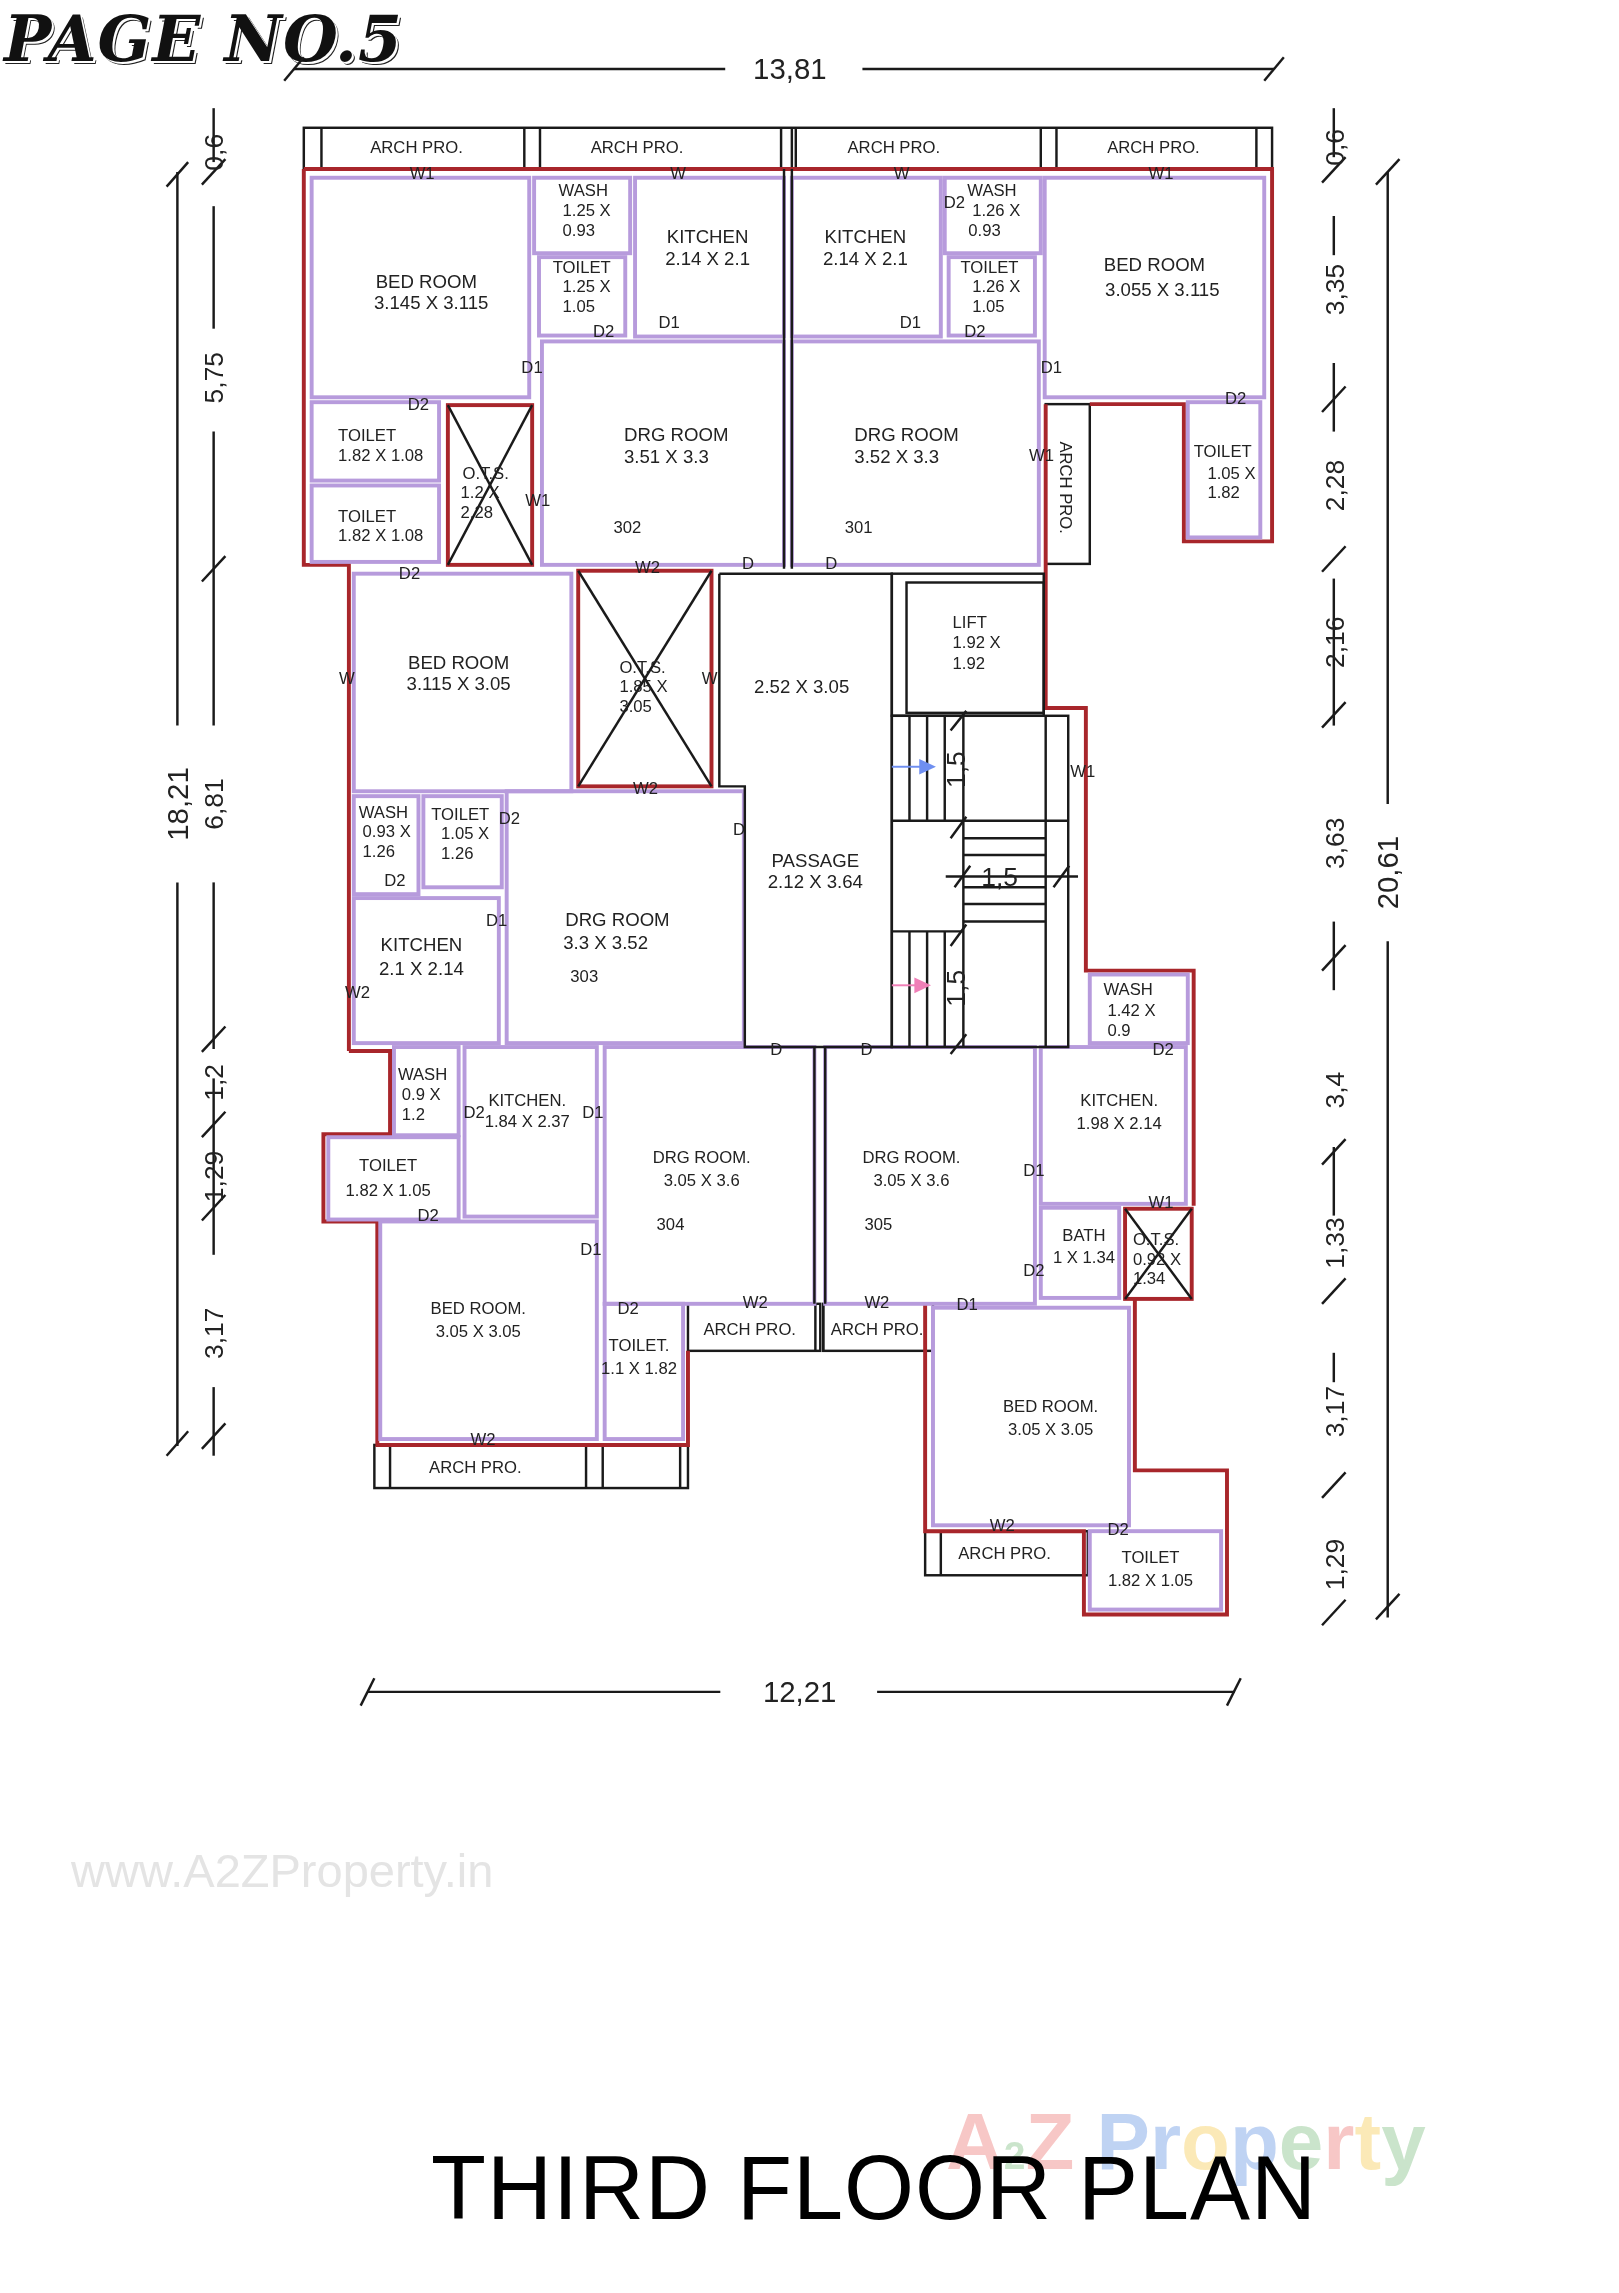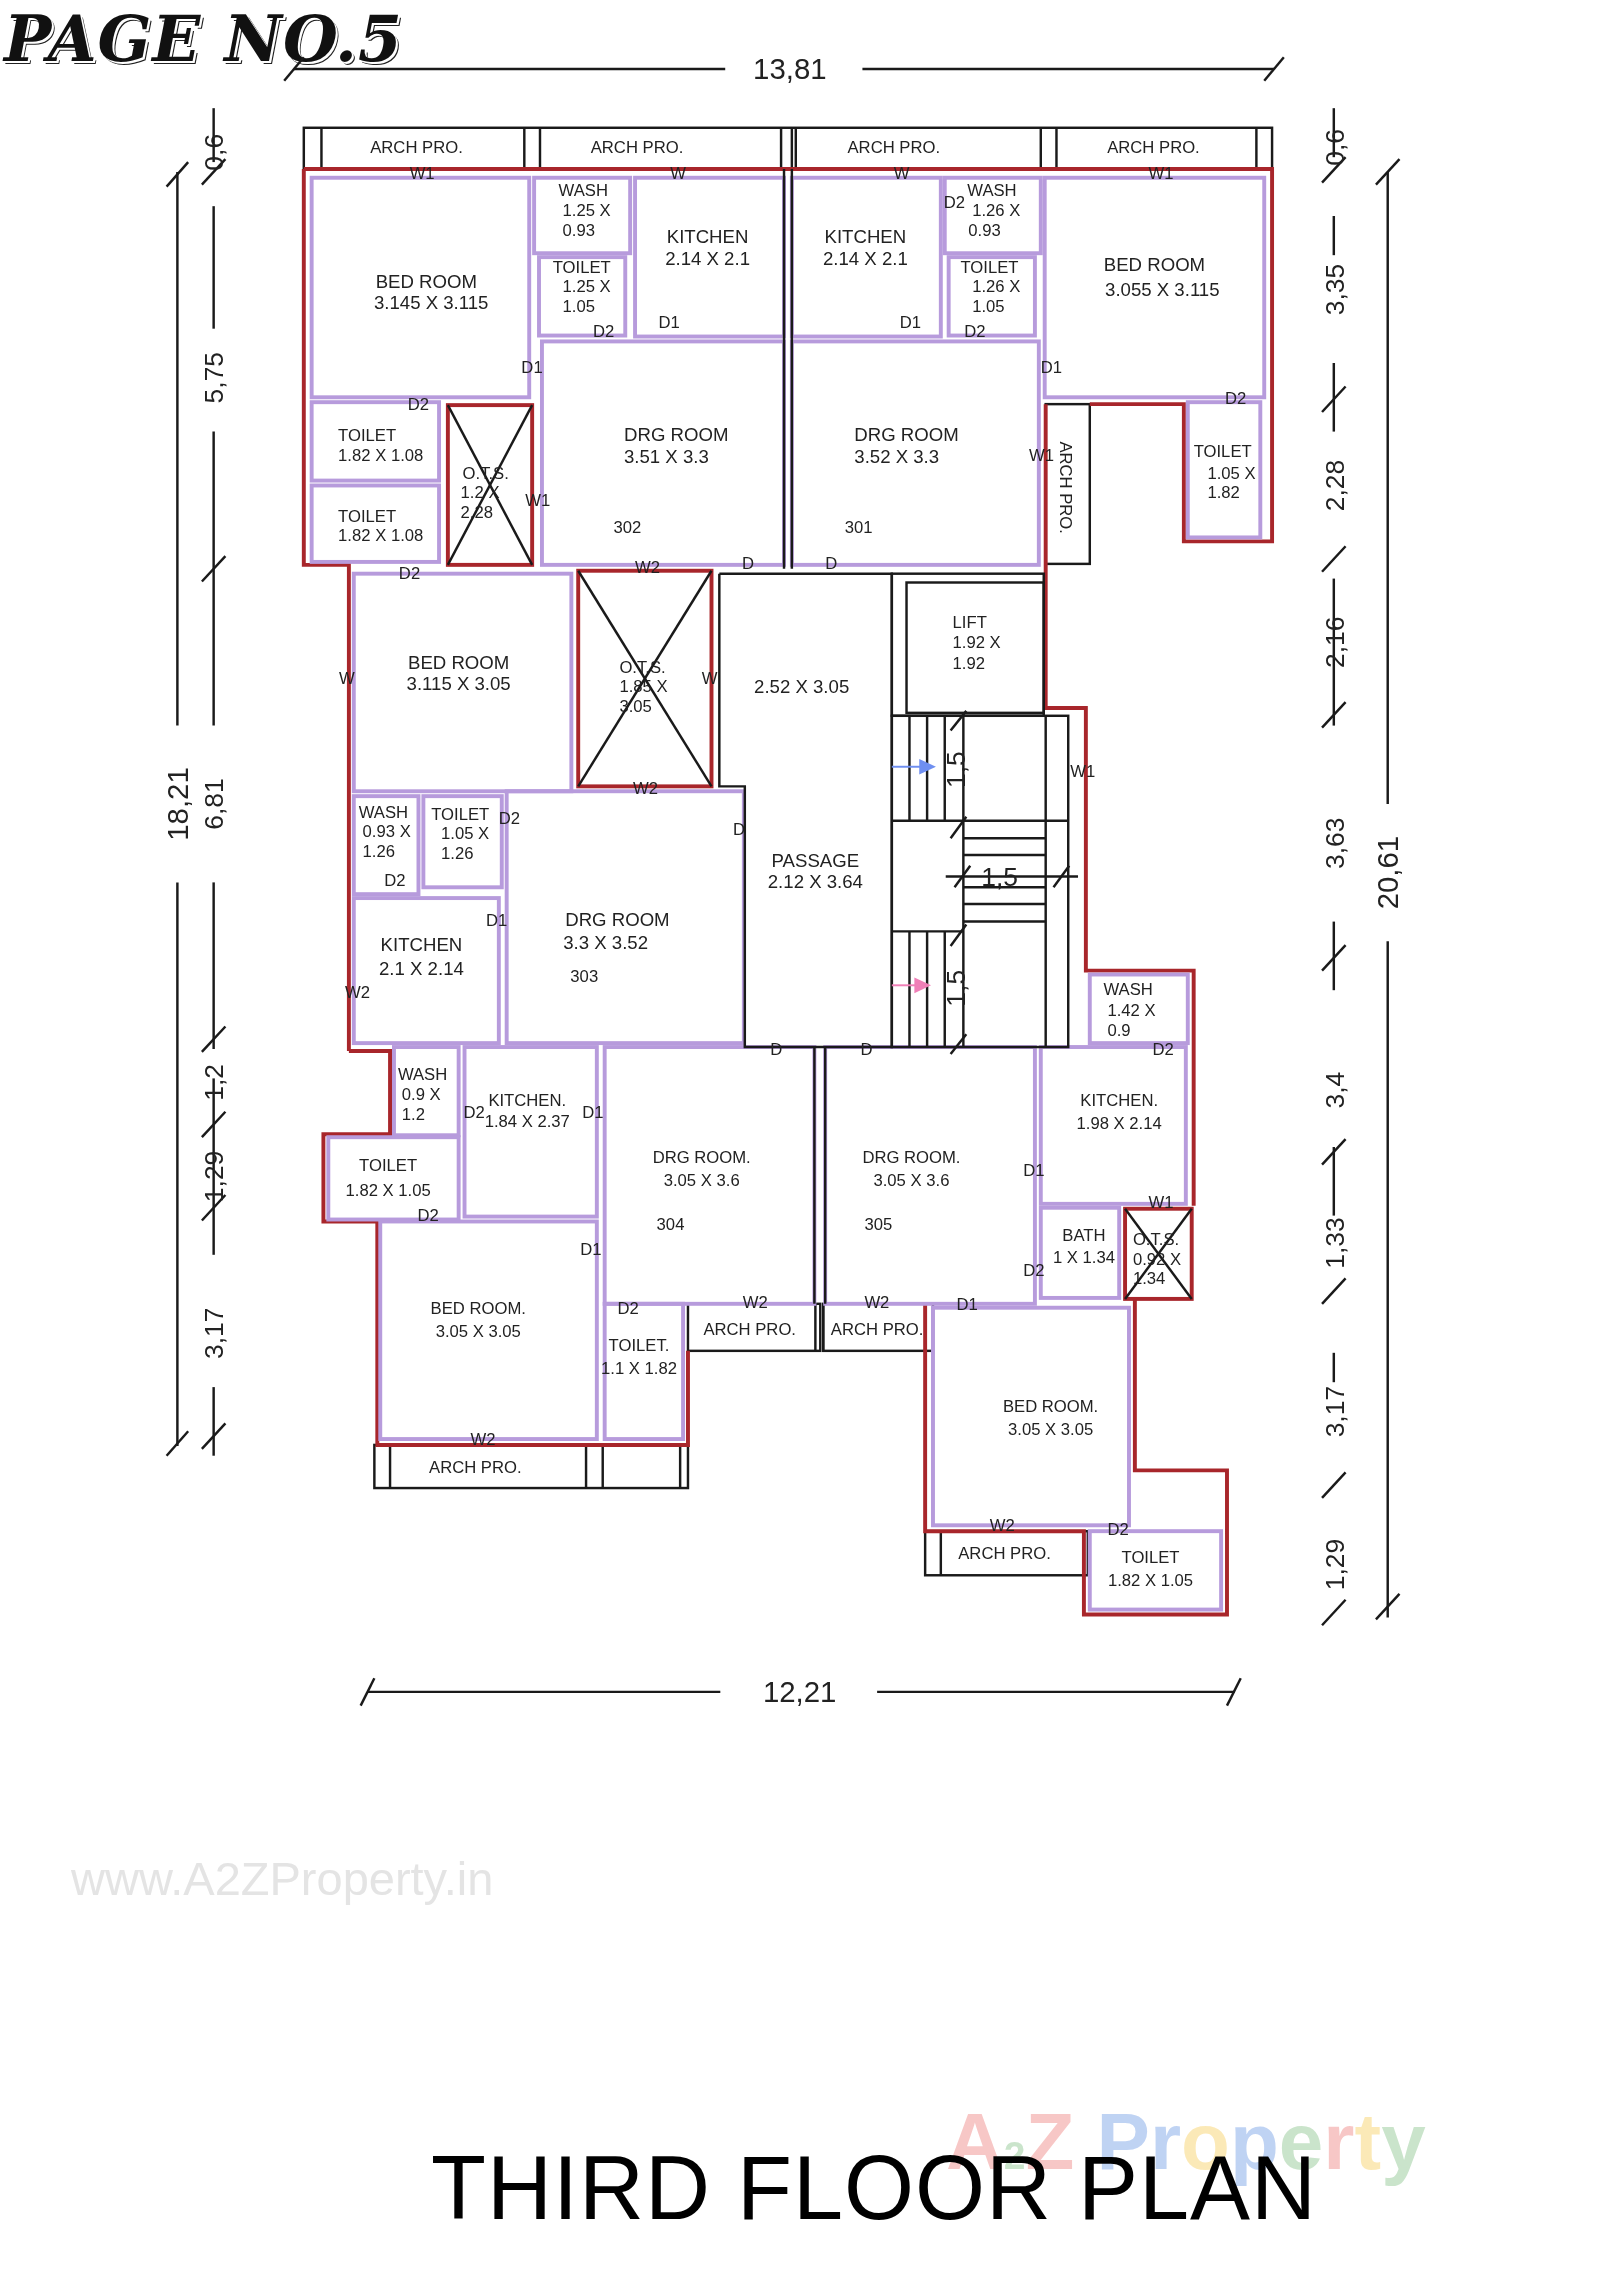--- a/index.html
+++ b/index.html
@@ -1,21 +1,21 @@
 <!DOCTYPE html>
 <html><head>
 <meta charset="utf-8">
 <style>
   html,body{margin:0;padding:0;background:#ffffff;}
   body{width:1619px;height:2294px;position:relative;overflow:hidden;font-family:"Liberation Sans",sans-serif;}
   #plan{position:absolute;left:0;top:0;width:1619px;height:2294px;}
   .page-no{position:absolute;left:3.9px;top:2px;font-family:"DejaVu Serif",serif;font-weight:bold;font-size:63px;letter-spacing:1px;color:#111;
     text-shadow:2px 2px 0 #fff,2.9px 2.9px 0 #222;font-style:italic;}
   .title{position:absolute;left:384px;top:2137px;font-family:"Liberation Sans",sans-serif;font-size:90px;color:#000;letter-spacing:1px;margin-left:47px;}
-  .wm-url{position:absolute;left:71px;top:1843px;font-family:"Liberation Sans",sans-serif;font-size:47px;color:#e4e4e4;margin-top:8px;}
+  .wm-url{position:absolute;left:71px;top:1843px;font-family:"Liberation Sans",sans-serif;font-size:47px;color:#e4e4e4;}
   .wm-logo{position:absolute;left:946px;top:2096px;font-family:"Liberation Sans",sans-serif;font-weight:bold;font-size:80px;opacity:.28;}
   .wm-logo .a{color:#e53935}.wm-logo .two{color:#43a047;font-size:39px}.wm-logo .z{color:#e53935}
   .wm-logo .p{color:#1e63d6}.wm-logo .r{color:#1e63d6}.wm-logo .o{color:#f4b400}.wm-logo .pp{color:#1e63d6}.wm-logo .e{color:#43a047}.wm-logo .rr{color:#e53935}.wm-logo .t{color:#f4b400}.wm-logo .y{color:#43a047}
   svg text{font-family:"Liberation Sans",sans-serif;fill:#222;}
   .lbl{font-size:19px;}
   .lbls{font-size:17px;}
   .tag{font-size:17px;}
   .dim{font-size:27px;}
   .dimbig{font-size:30px;}
 </style>

